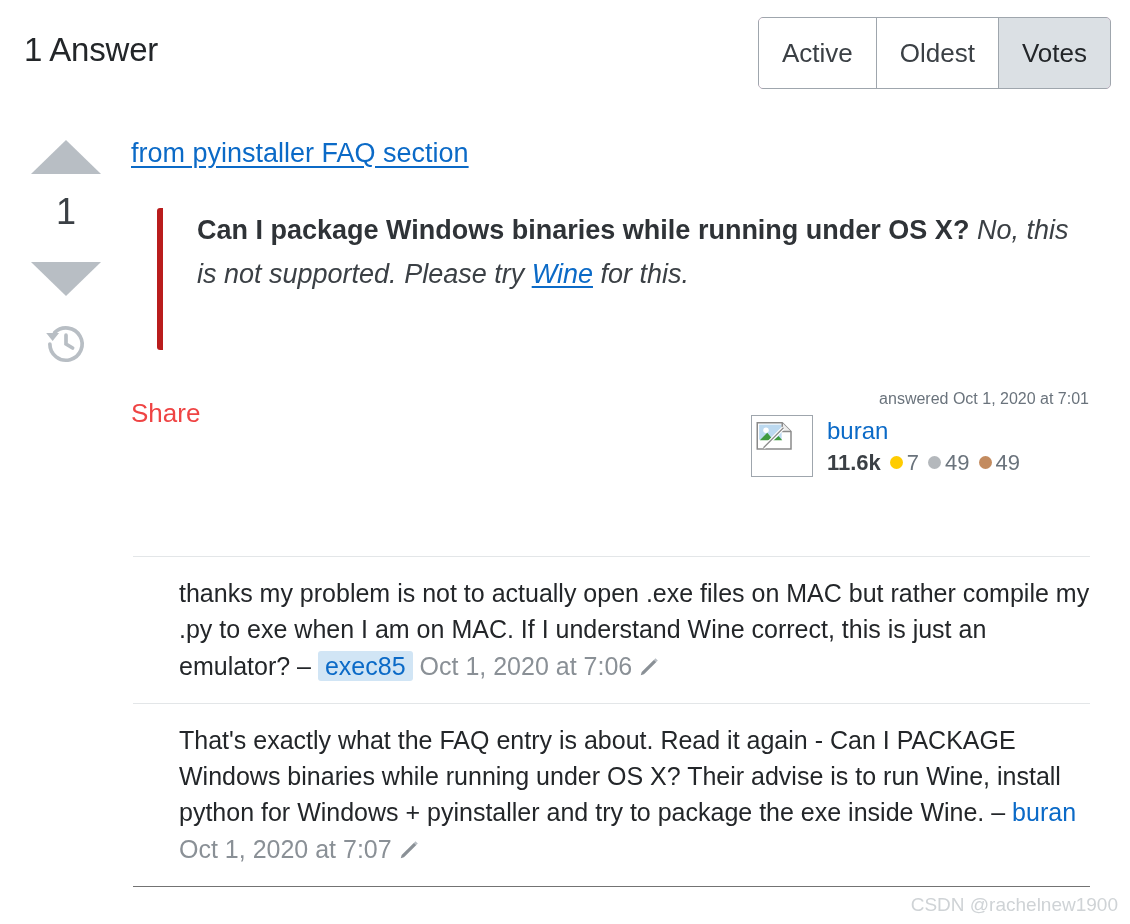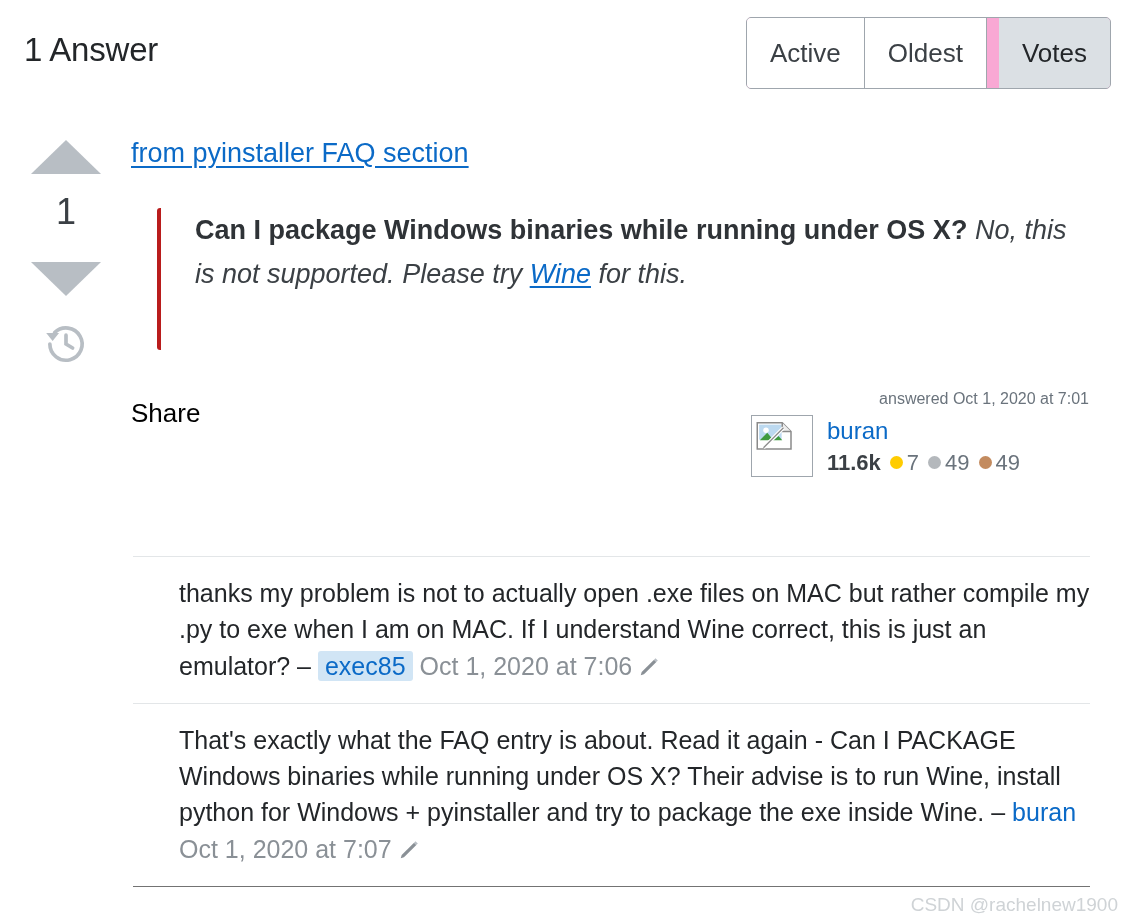--- a/index.html
+++ b/index.html
@@ -27,21 +27,21 @@
     display: flex; align-items: stretch;
     border: 1px solid #9fa6ad; border-radius: 5px; overflow: hidden;
     background: #f9a8d4;
   }
   .tab {
     padding: 0 23px; height: 70px; line-height: 70px;
     font-size: 26px; color: #3b4045; background: #fff;
     border-right: 1px solid #9fa6ad; white-space: nowrap; cursor: pointer;
   }
   .tab:last-child { border-right: none; }
-  .tab.selected { background: #dbe0e4; color: #232629; margin-left: 12px; }
+  .tab.selected { background: #dbe0e4; color: #232629; }
 
   
   .answer { position: absolute; left: 0; top: 118px; width: 1130px; }
 
   .vote-cell {
     position: absolute; left: 26px; top: 22px; width: 80px;
     display: flex; flex-direction: column; align-items: center;
   }
   .vote-arrow-up, .vote-arrow-down {
     width: 0; height: 0; cursor: pointer;
@@ -65,37 +65,37 @@
 
   .answer-body { position: absolute; left: 131px; top: 20px; width: 960px; }
 
   .faq-link {
     font-size: 27px; color: #0b6ac7; text-decoration: underline;
     text-underline-offset: 4px; cursor: pointer; display: inline-block;
   }
 
   blockquote.quote {
     margin: 39px 0 0 26px; padding-left: 34px;
-    border-left: 4px solid #b91c1c; border-radius: 3px;
+    border-left: 6px solid #b91c1c; border-radius: 3px;
     font-size: 27px; line-height: 1.63; color: #3b4045;
     min-height: 142px;
   }
   .quote b { font-weight: 700; color: #2f3337; }
   .quote i { font-style: italic; }
   .quote a {
     color: #0b6ac7; text-decoration: underline; font-style: italic;
     text-underline-offset: 3px; cursor: pointer;
   }
 
   .answer-foot {
     position: relative; margin-top: 40px; height: 120px;
   }
   .share-link {
     position: absolute; left: 0; top: 8px;
-    font-size: 26px; color: #000000; cursor: pointer;
+    font-size: 26px; color: #ef4444; cursor: pointer;
   }
   .user-card {
     position: absolute; right: 2px; top: 0; width: 338px;
   }
   .answered-line {
     font-size: 16px; color: #6a737c; text-align: right;
     margin-bottom: 7px; white-space: nowrap;
   }
   .user-row { display: flex; align-items: flex-start; gap: 14px; }
   .avatar {

